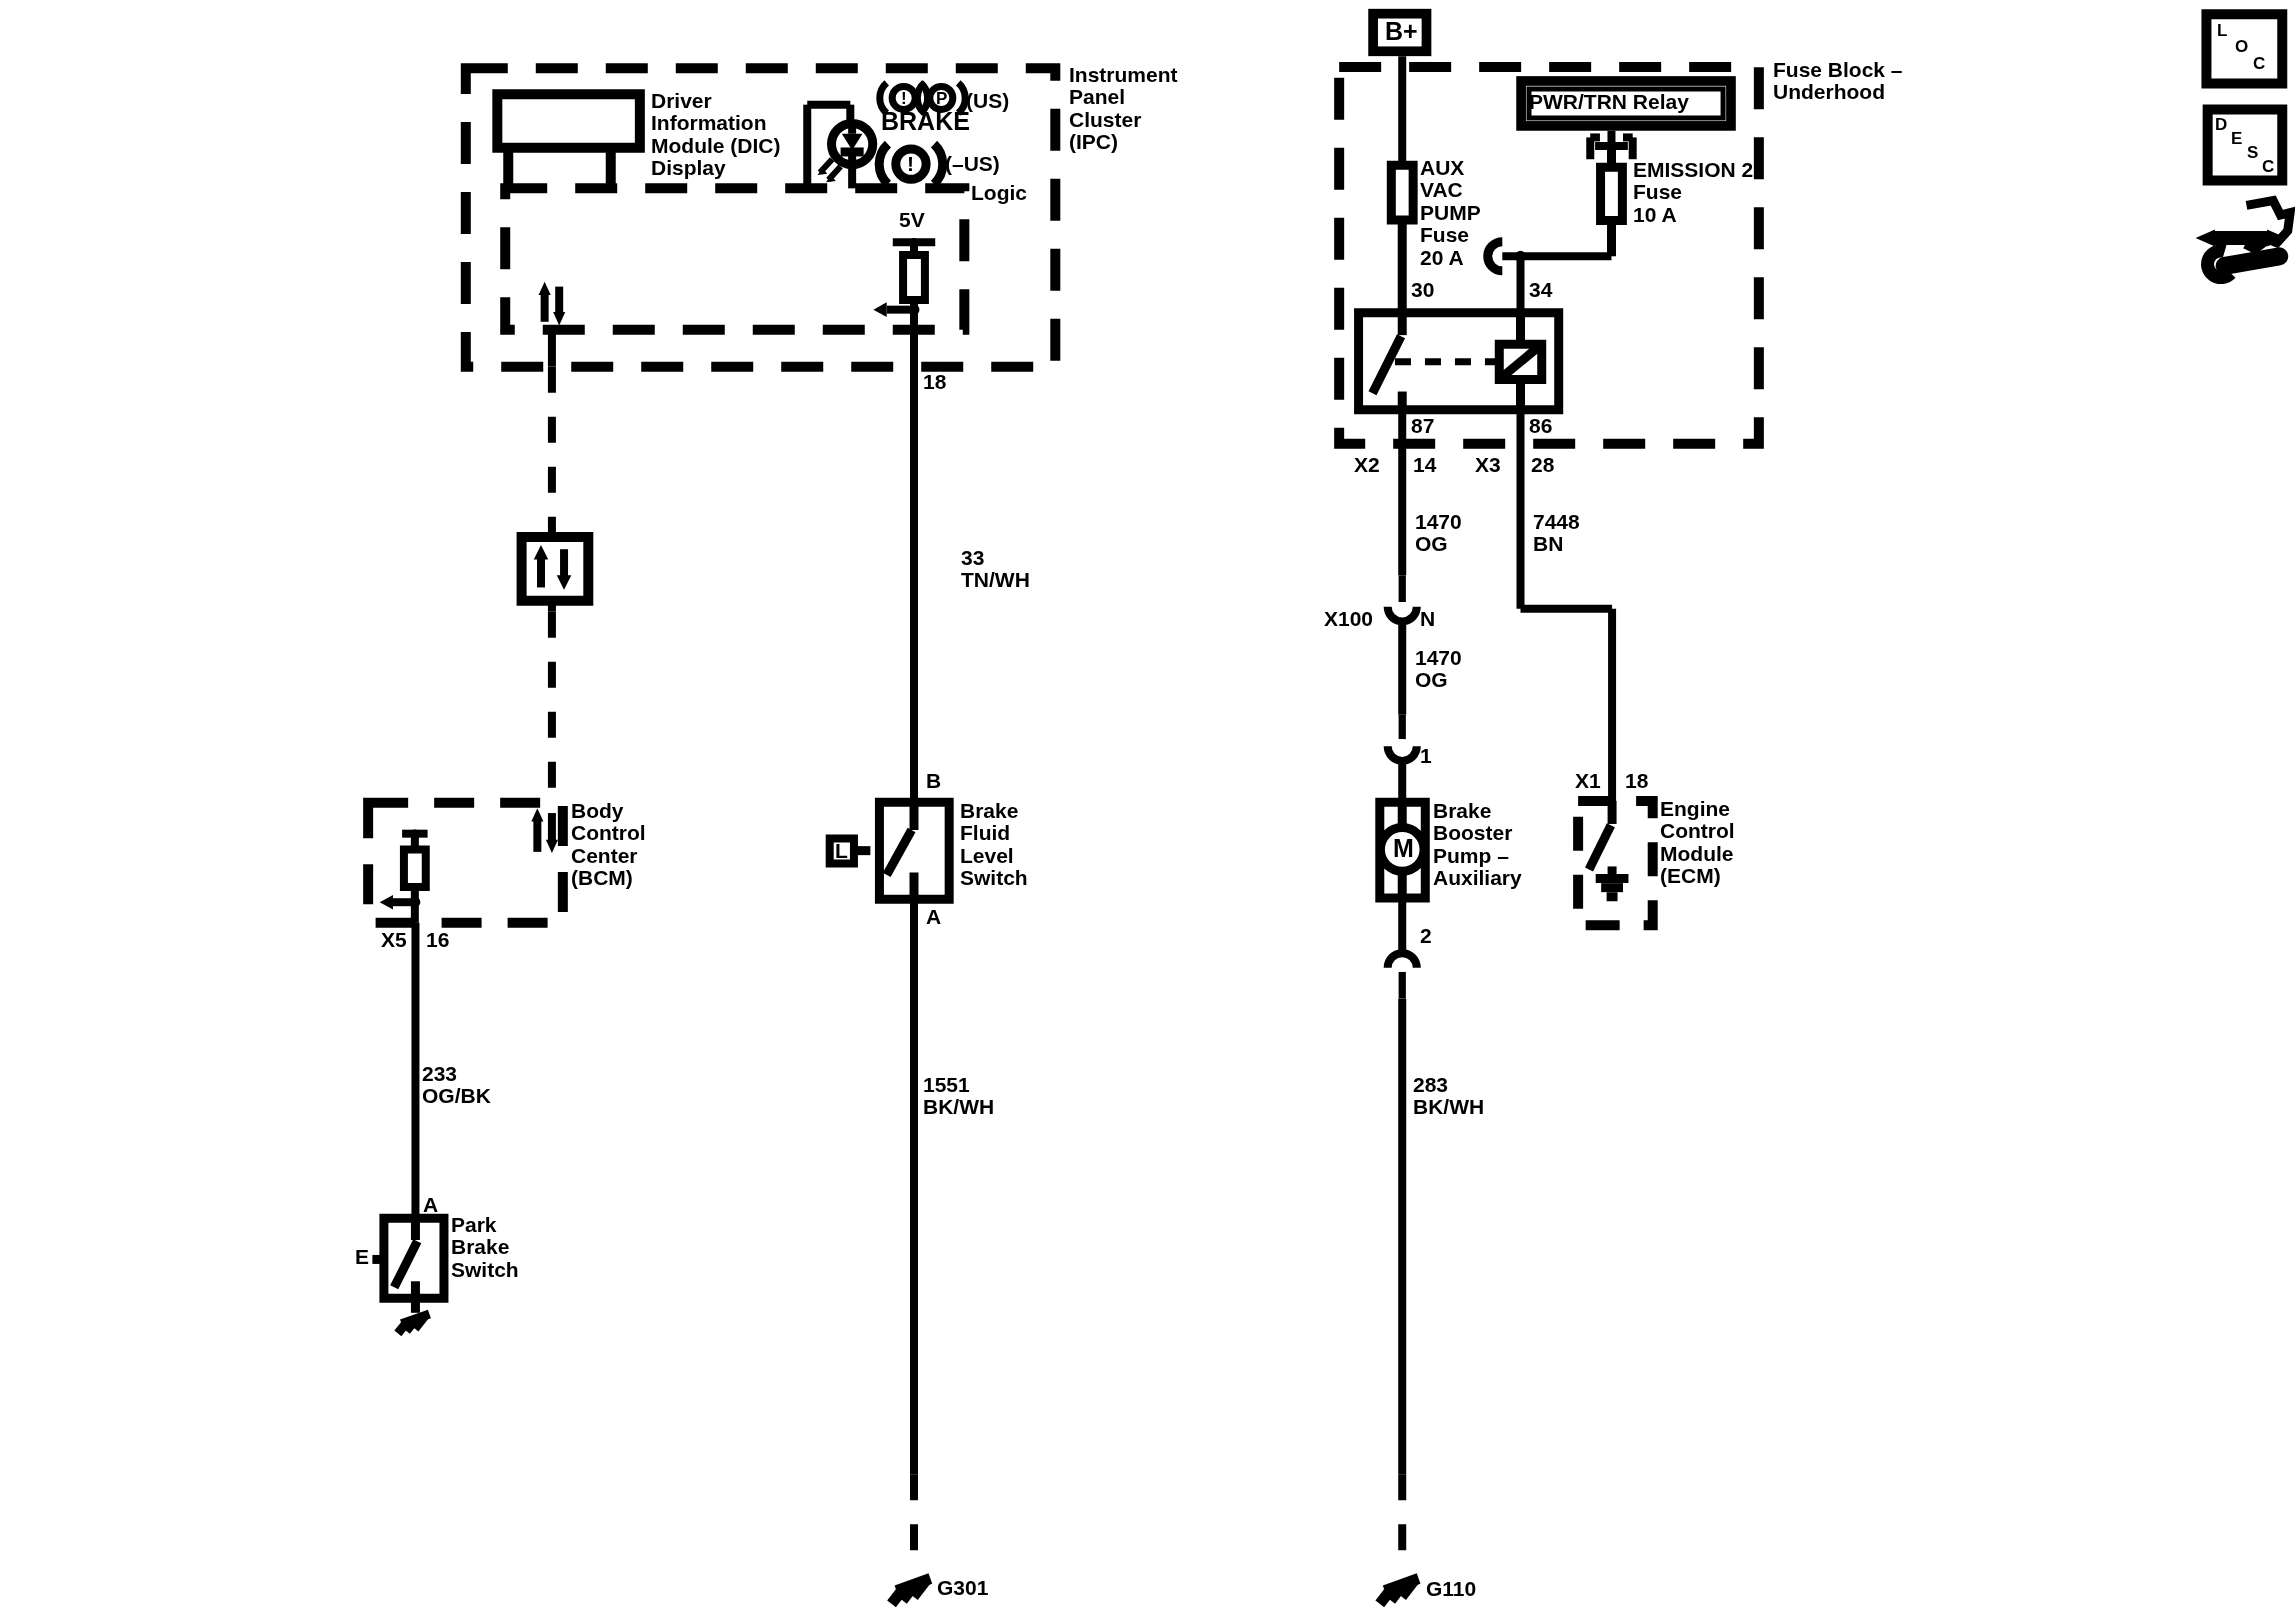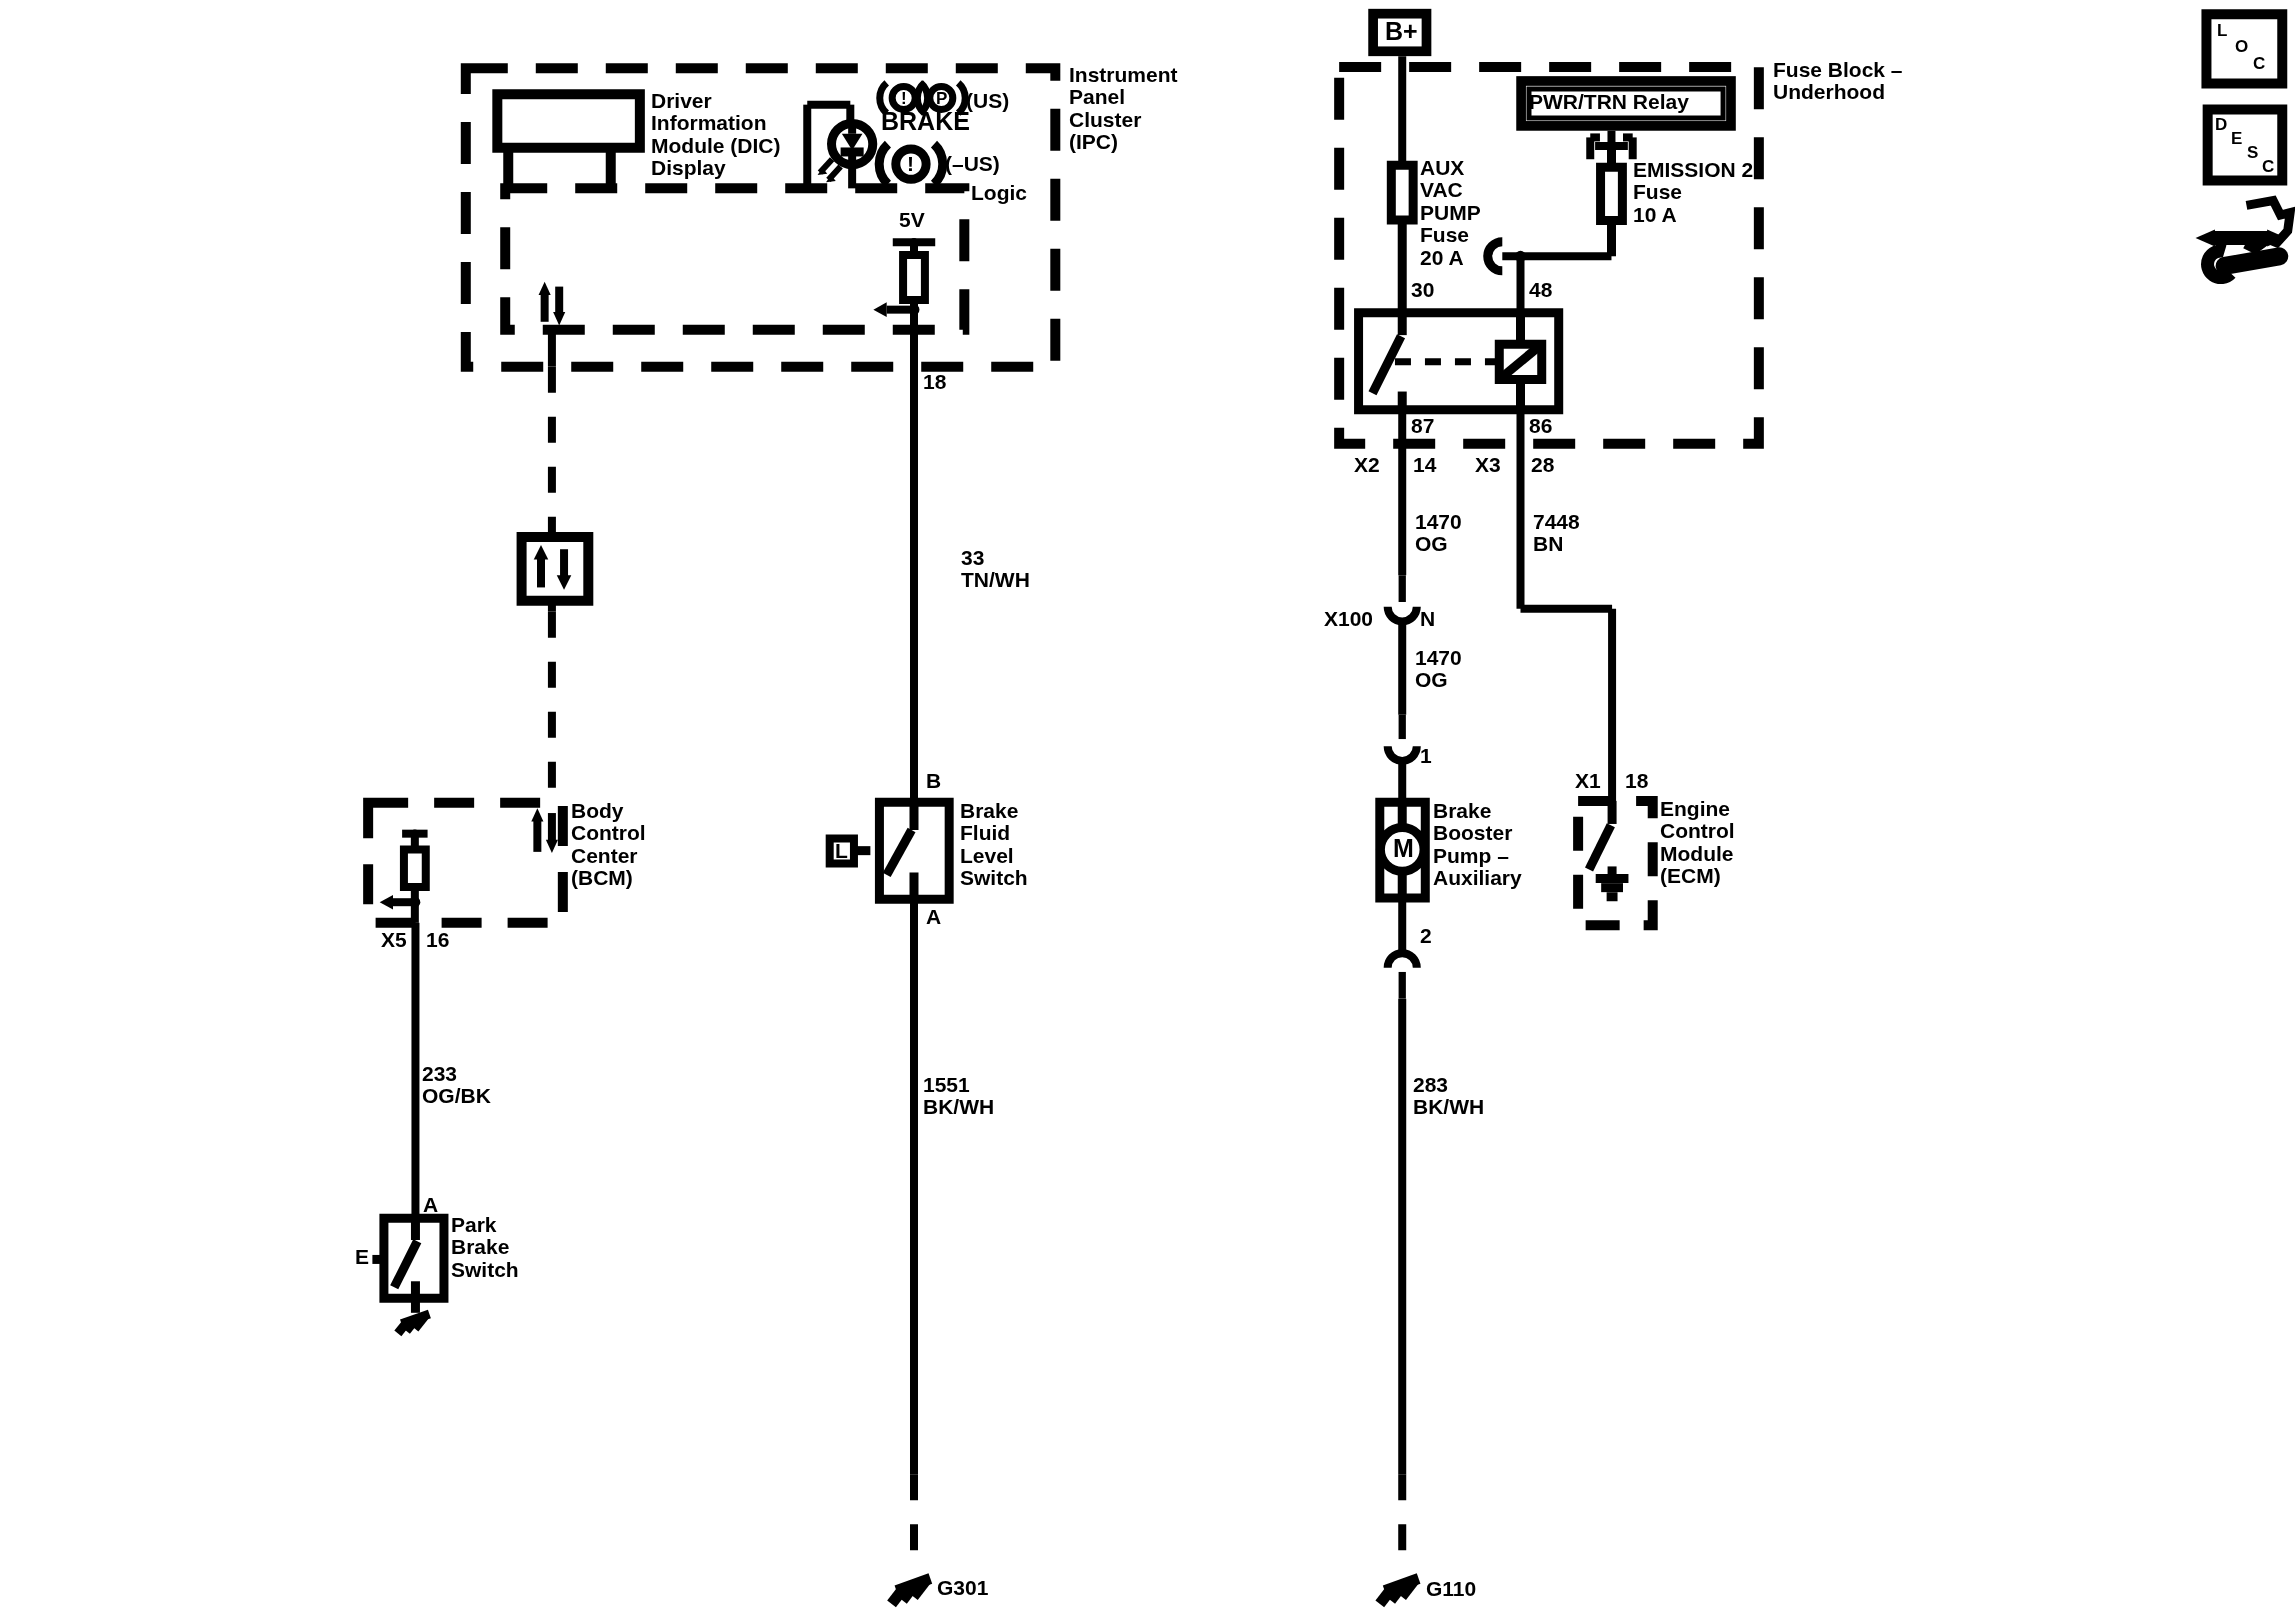--- a/index.html
+++ b/index.html
@@ -318,21 +318,21 @@
 <span class="lb ctr" style="left:1529px;top:91px;width:194px">PWR/TRN Relay</span>
 <span class="lb" style="left:1420px;top:157px">AUX
 VAC
 PUMP
 Fuse
 20 A</span>
 <span class="lb" style="left:1633px;top:159px">EMISSION 2
 Fuse
 10 A</span>
 <span class="lb" style="left:1411px;top:279px">30</span>
-<span class="lb" style="left:1529px;top:279px">48</span>
+<span class="lb" style="left:1529px;top:279px">34</span>
 <span class="lb" style="left:1411px;top:415px">87</span>
 <span class="lb" style="left:1529px;top:415px">86</span>
 <span class="lb" style="left:1354px;top:454px">X2</span>
 <span class="lb" style="left:1413px;top:454px">14</span>
 <span class="lb" style="left:1475px;top:454px">X3</span>
 <span class="lb" style="left:1531px;top:454px">28</span>
 
 <span class="lb" style="left:1415px;top:511px">1470
 OG</span>
 <span class="lb" style="left:1324px;top:608px">X100</span>

